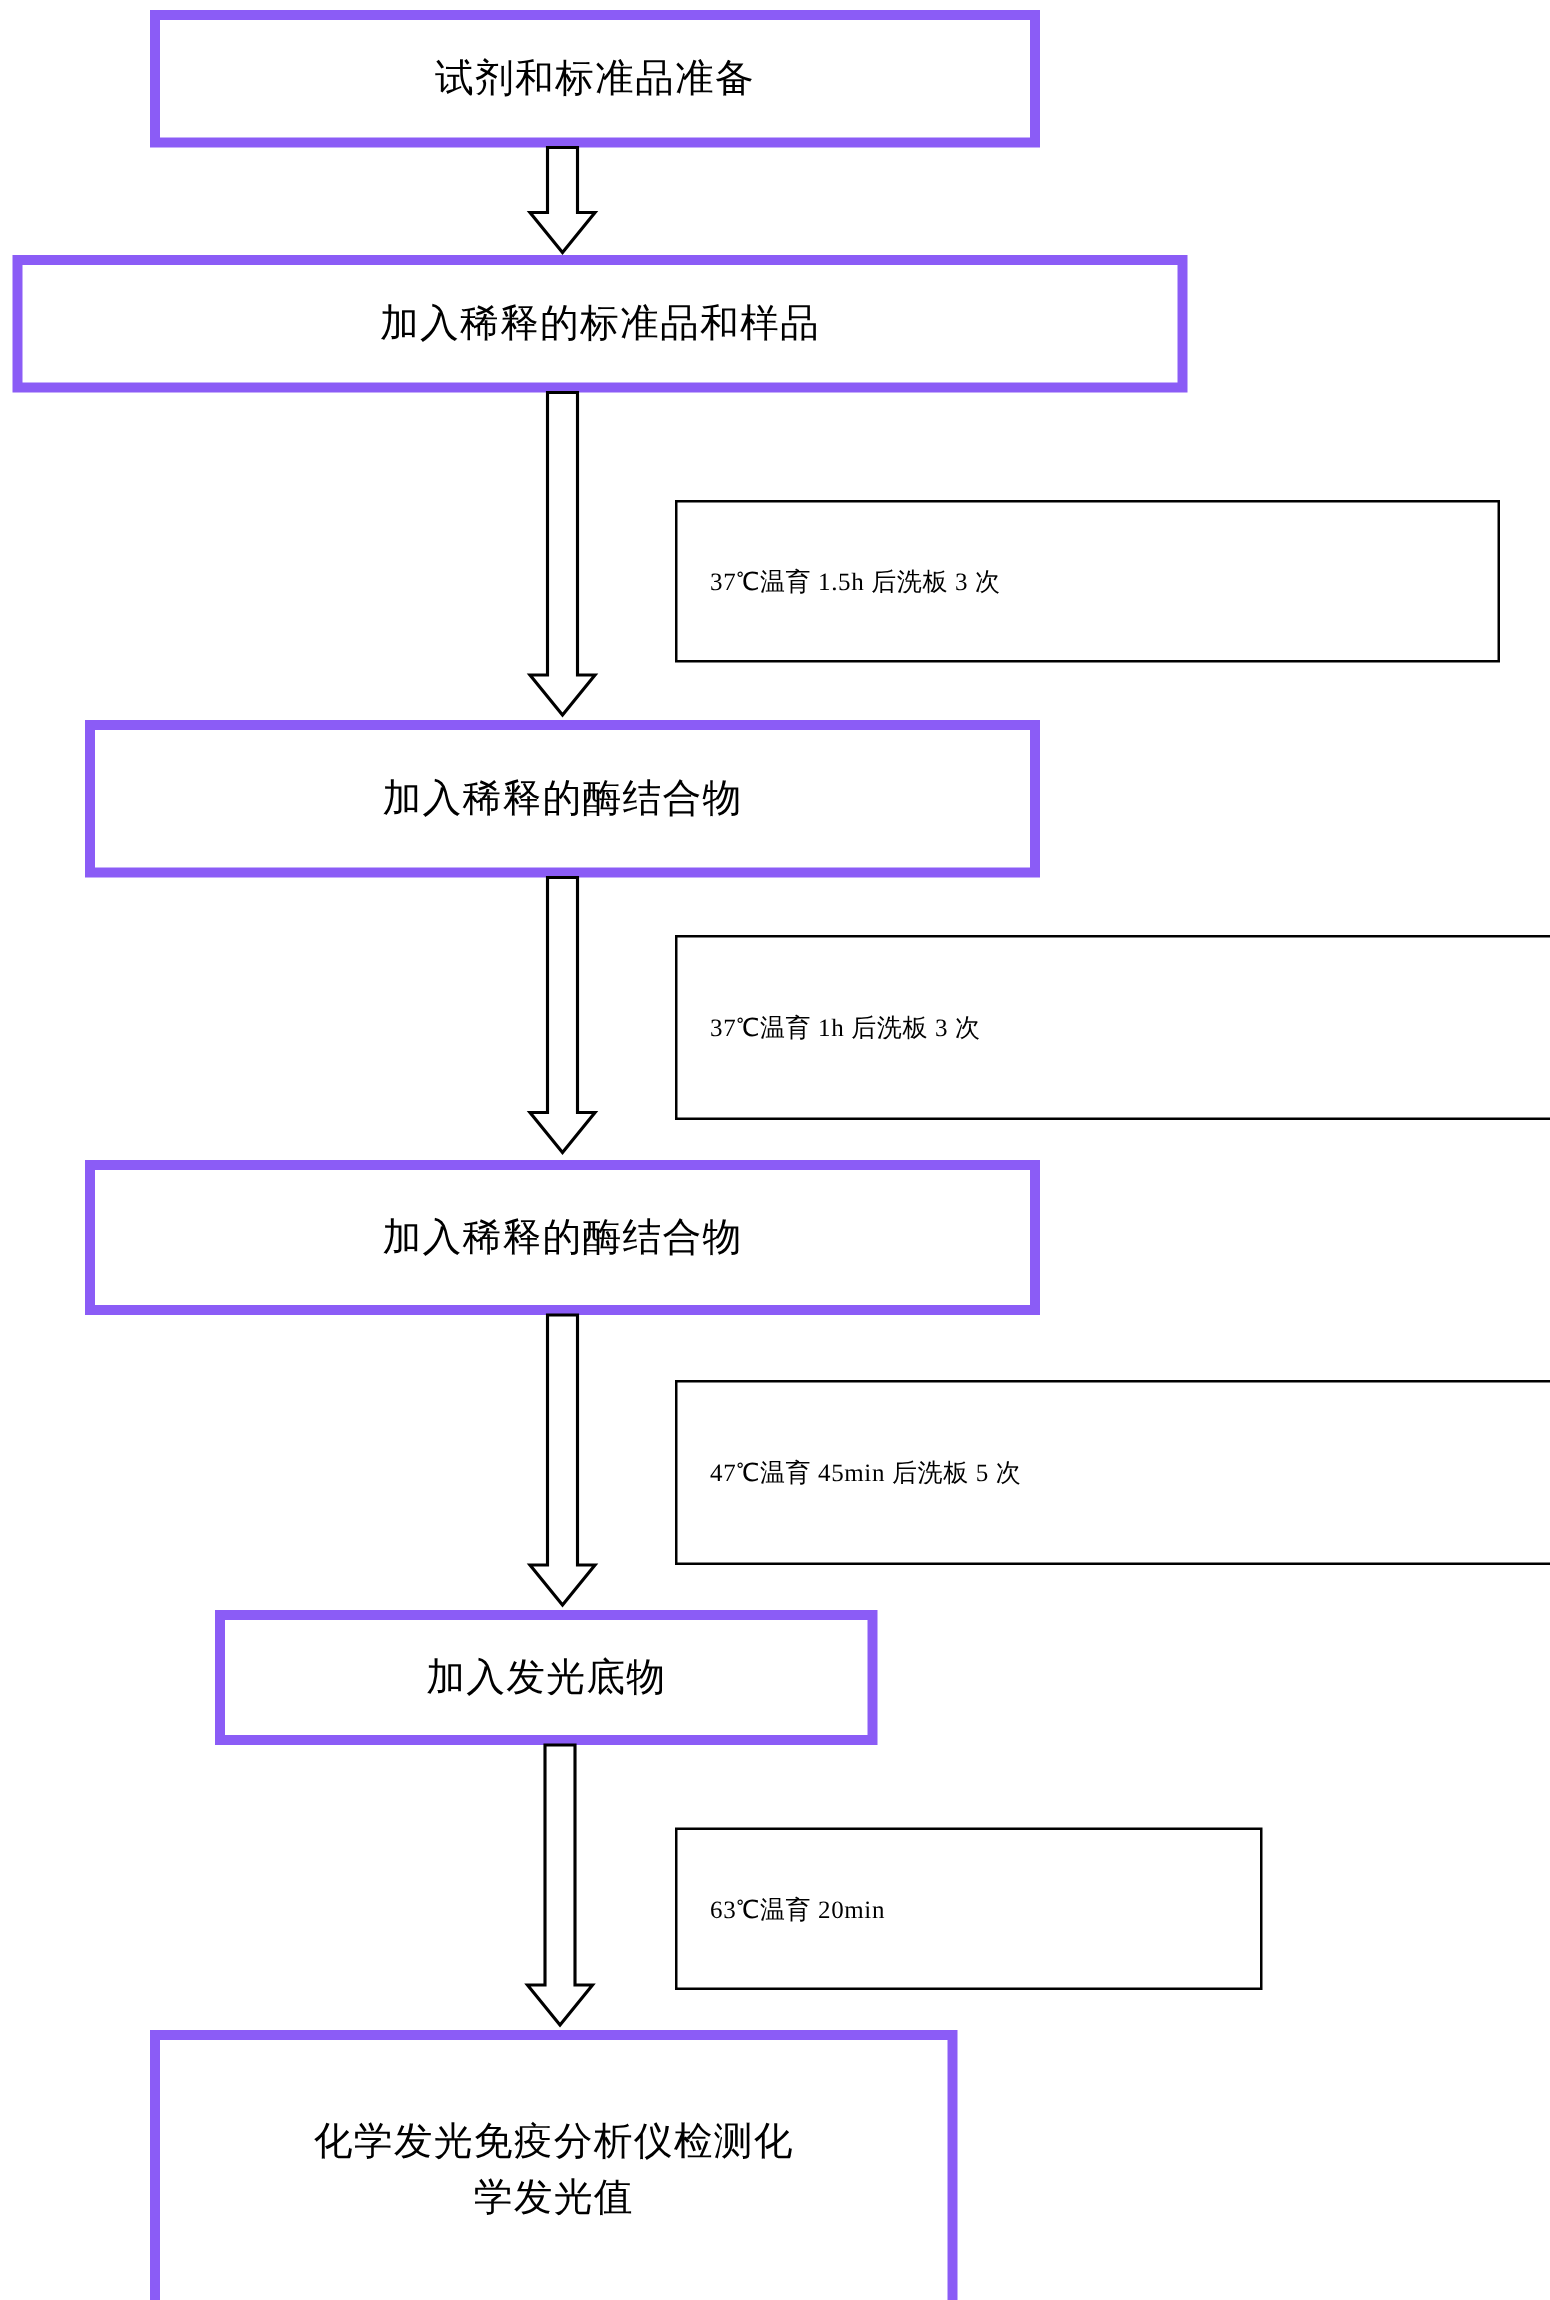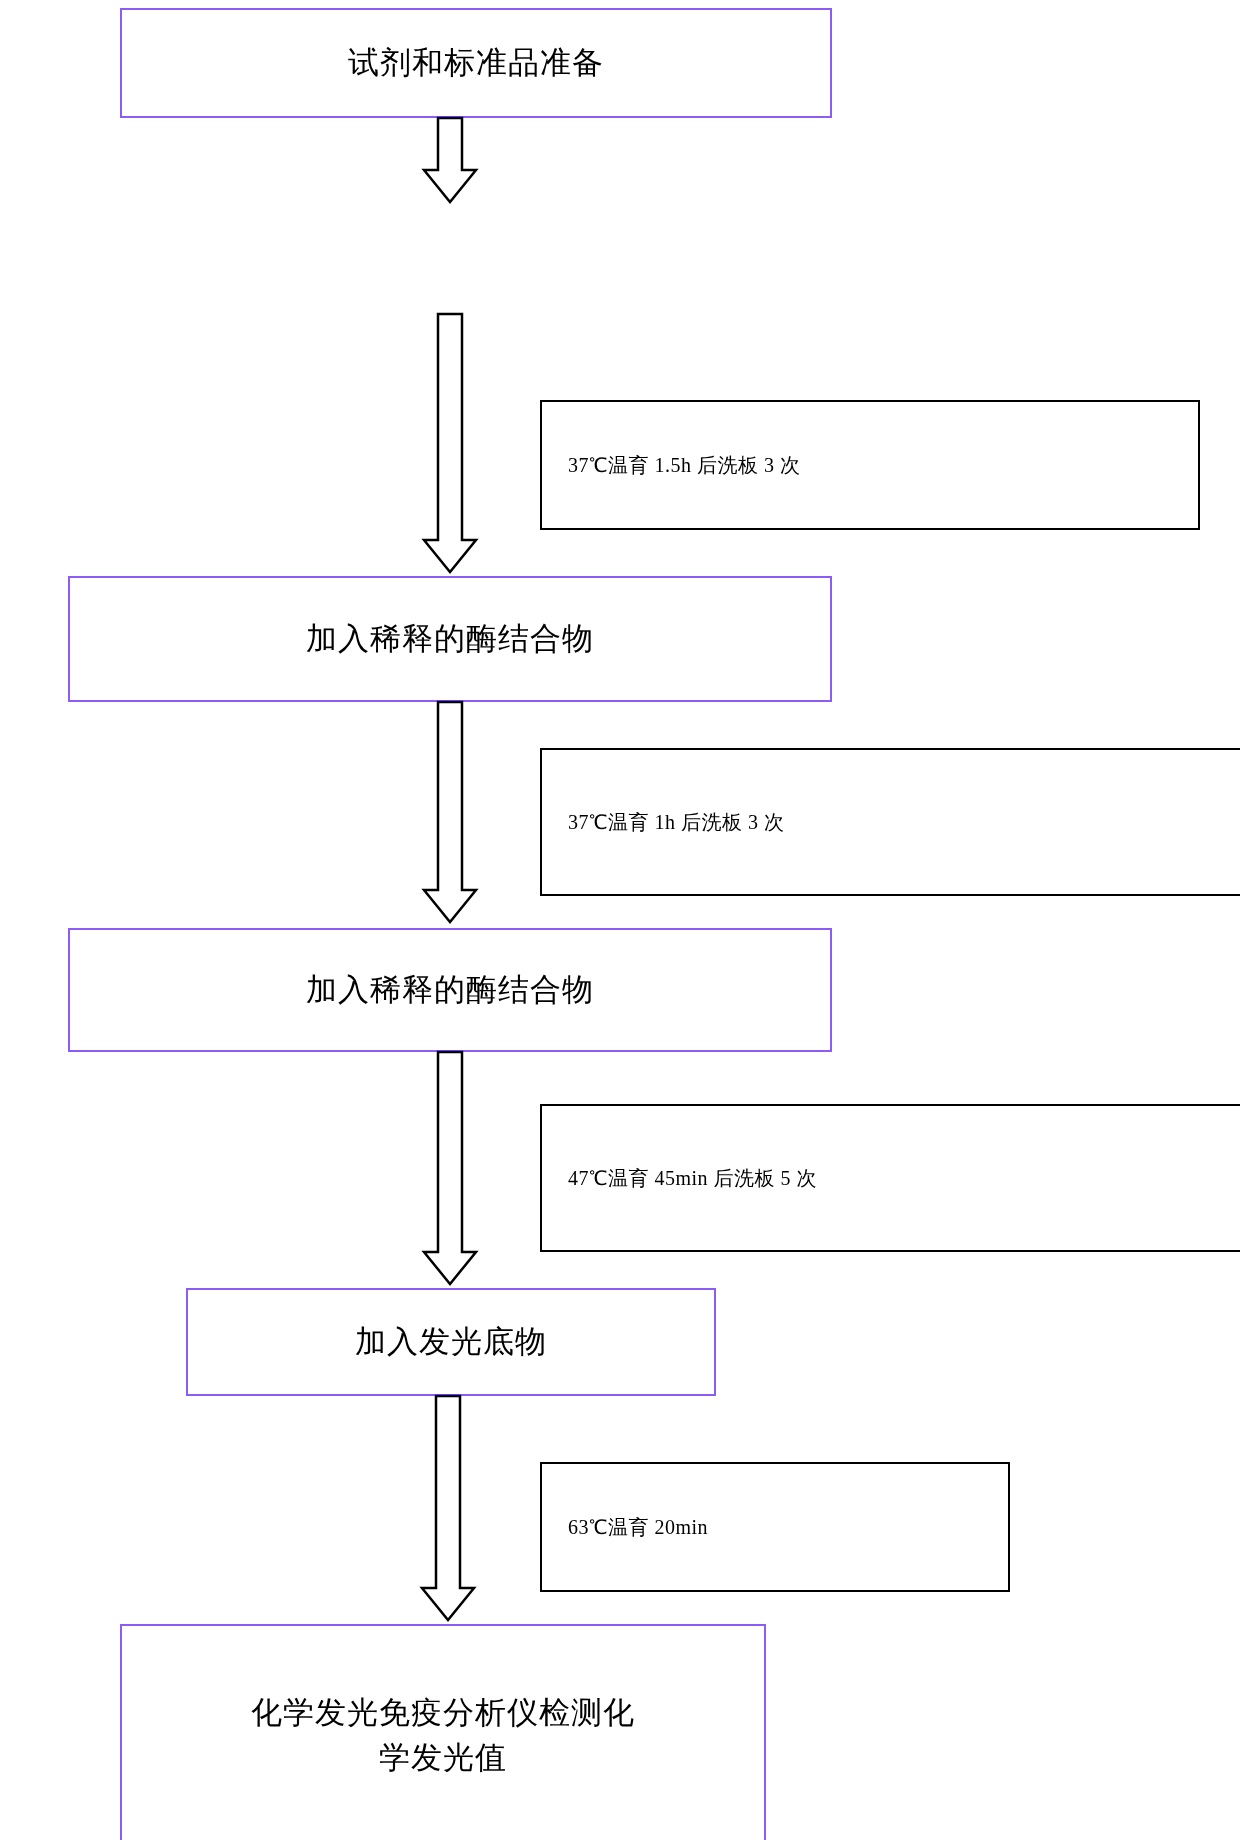--- a/index.html
+++ b/index.html
@@ -18,21 +18,21 @@
   #canvas {
     position: absolute;
     left: 0;
     top: 0;
     width: 1240px;
     height: 1840px;
   }
   .node {
     position: absolute;
     box-sizing: border-box;
-    border: 2px solid #8b5cf6;
+    border: 8px solid #8b5cf6;
     background: #ffffff;
     display: flex;
     align-items: center;
     justify-content: center;
     text-align: center;
     font-size: 31px;
     line-height: 1.45;
     letter-spacing: 1px;
   }
   .note {
@@ -64,20 +64,23 @@
   <div class="node" style="left:120px; top:8px; width:712px; height:110px;">
     <span>试剂和标准品准备</span>
   </div>
 
   <div class="arrow" style="left:420px; top:118px; width:60px; height:86px;">
     <svg width="60" height="86" viewBox="0 0 60 86">
       <polygon points="18,0 42,0 42,52 56,52 30,84 4,52 18,52" fill="#ffffff" stroke="#000000" stroke-width="2.5"></polygon>
     </svg>
   </div>
 
+  <div class="node" style="left:10px; top:204px; width:940px; height:110px;">
+    <span>加入稀释的标准品和样品</span>
+  </div>
 
   <div class="arrow" style="left:420px; top:314px; width:60px; height:260px;">
     <svg width="60" height="260" viewBox="0 0 60 260">
       <polygon points="18,0 42,0 42,226 56,226 30,258 4,226 18,226" fill="#ffffff" stroke="#000000" stroke-width="2.5"></polygon>
     </svg>
   </div>
 
   <div class="note" style="left:540px; top:400px; width:660px; height:130px;">
     <span>37℃温育 1.5h 后洗板 3 次</span>
   </div>
@@ -103,21 +106,21 @@
   <div class="arrow" style="left:420px; top:1052px; width:60px; height:234px;">
     <svg width="60" height="234" viewBox="0 0 60 234">
       <polygon points="18,0 42,0 42,200 56,200 30,232 4,200 18,200" fill="#ffffff" stroke="#000000" stroke-width="2.5"></polygon>
     </svg>
   </div>
 
   <div class="note" style="left:540px; top:1104px; width:712px; height:148px;">
     <span>47℃温育 45min 后洗板 5 次</span>
   </div>
 
-  <div class="node" style="left:186px; top:1288px; width:530px; height:108px;">
+  <div class="node" style="left:172px; top:1288px; width:530px; height:108px;">
     <span>加入发光底物</span>
   </div>
 
   <div class="arrow" style="left:418px; top:1396px; width:60px; height:226px;">
     <svg width="60" height="226" viewBox="0 0 60 226">
       <polygon points="18,0 42,0 42,192 56,192 30,224 4,192 18,192" fill="#ffffff" stroke="#000000" stroke-width="2.5"></polygon>
     </svg>
   </div>
 
   <div class="note" style="left:540px; top:1462px; width:470px; height:130px;">

